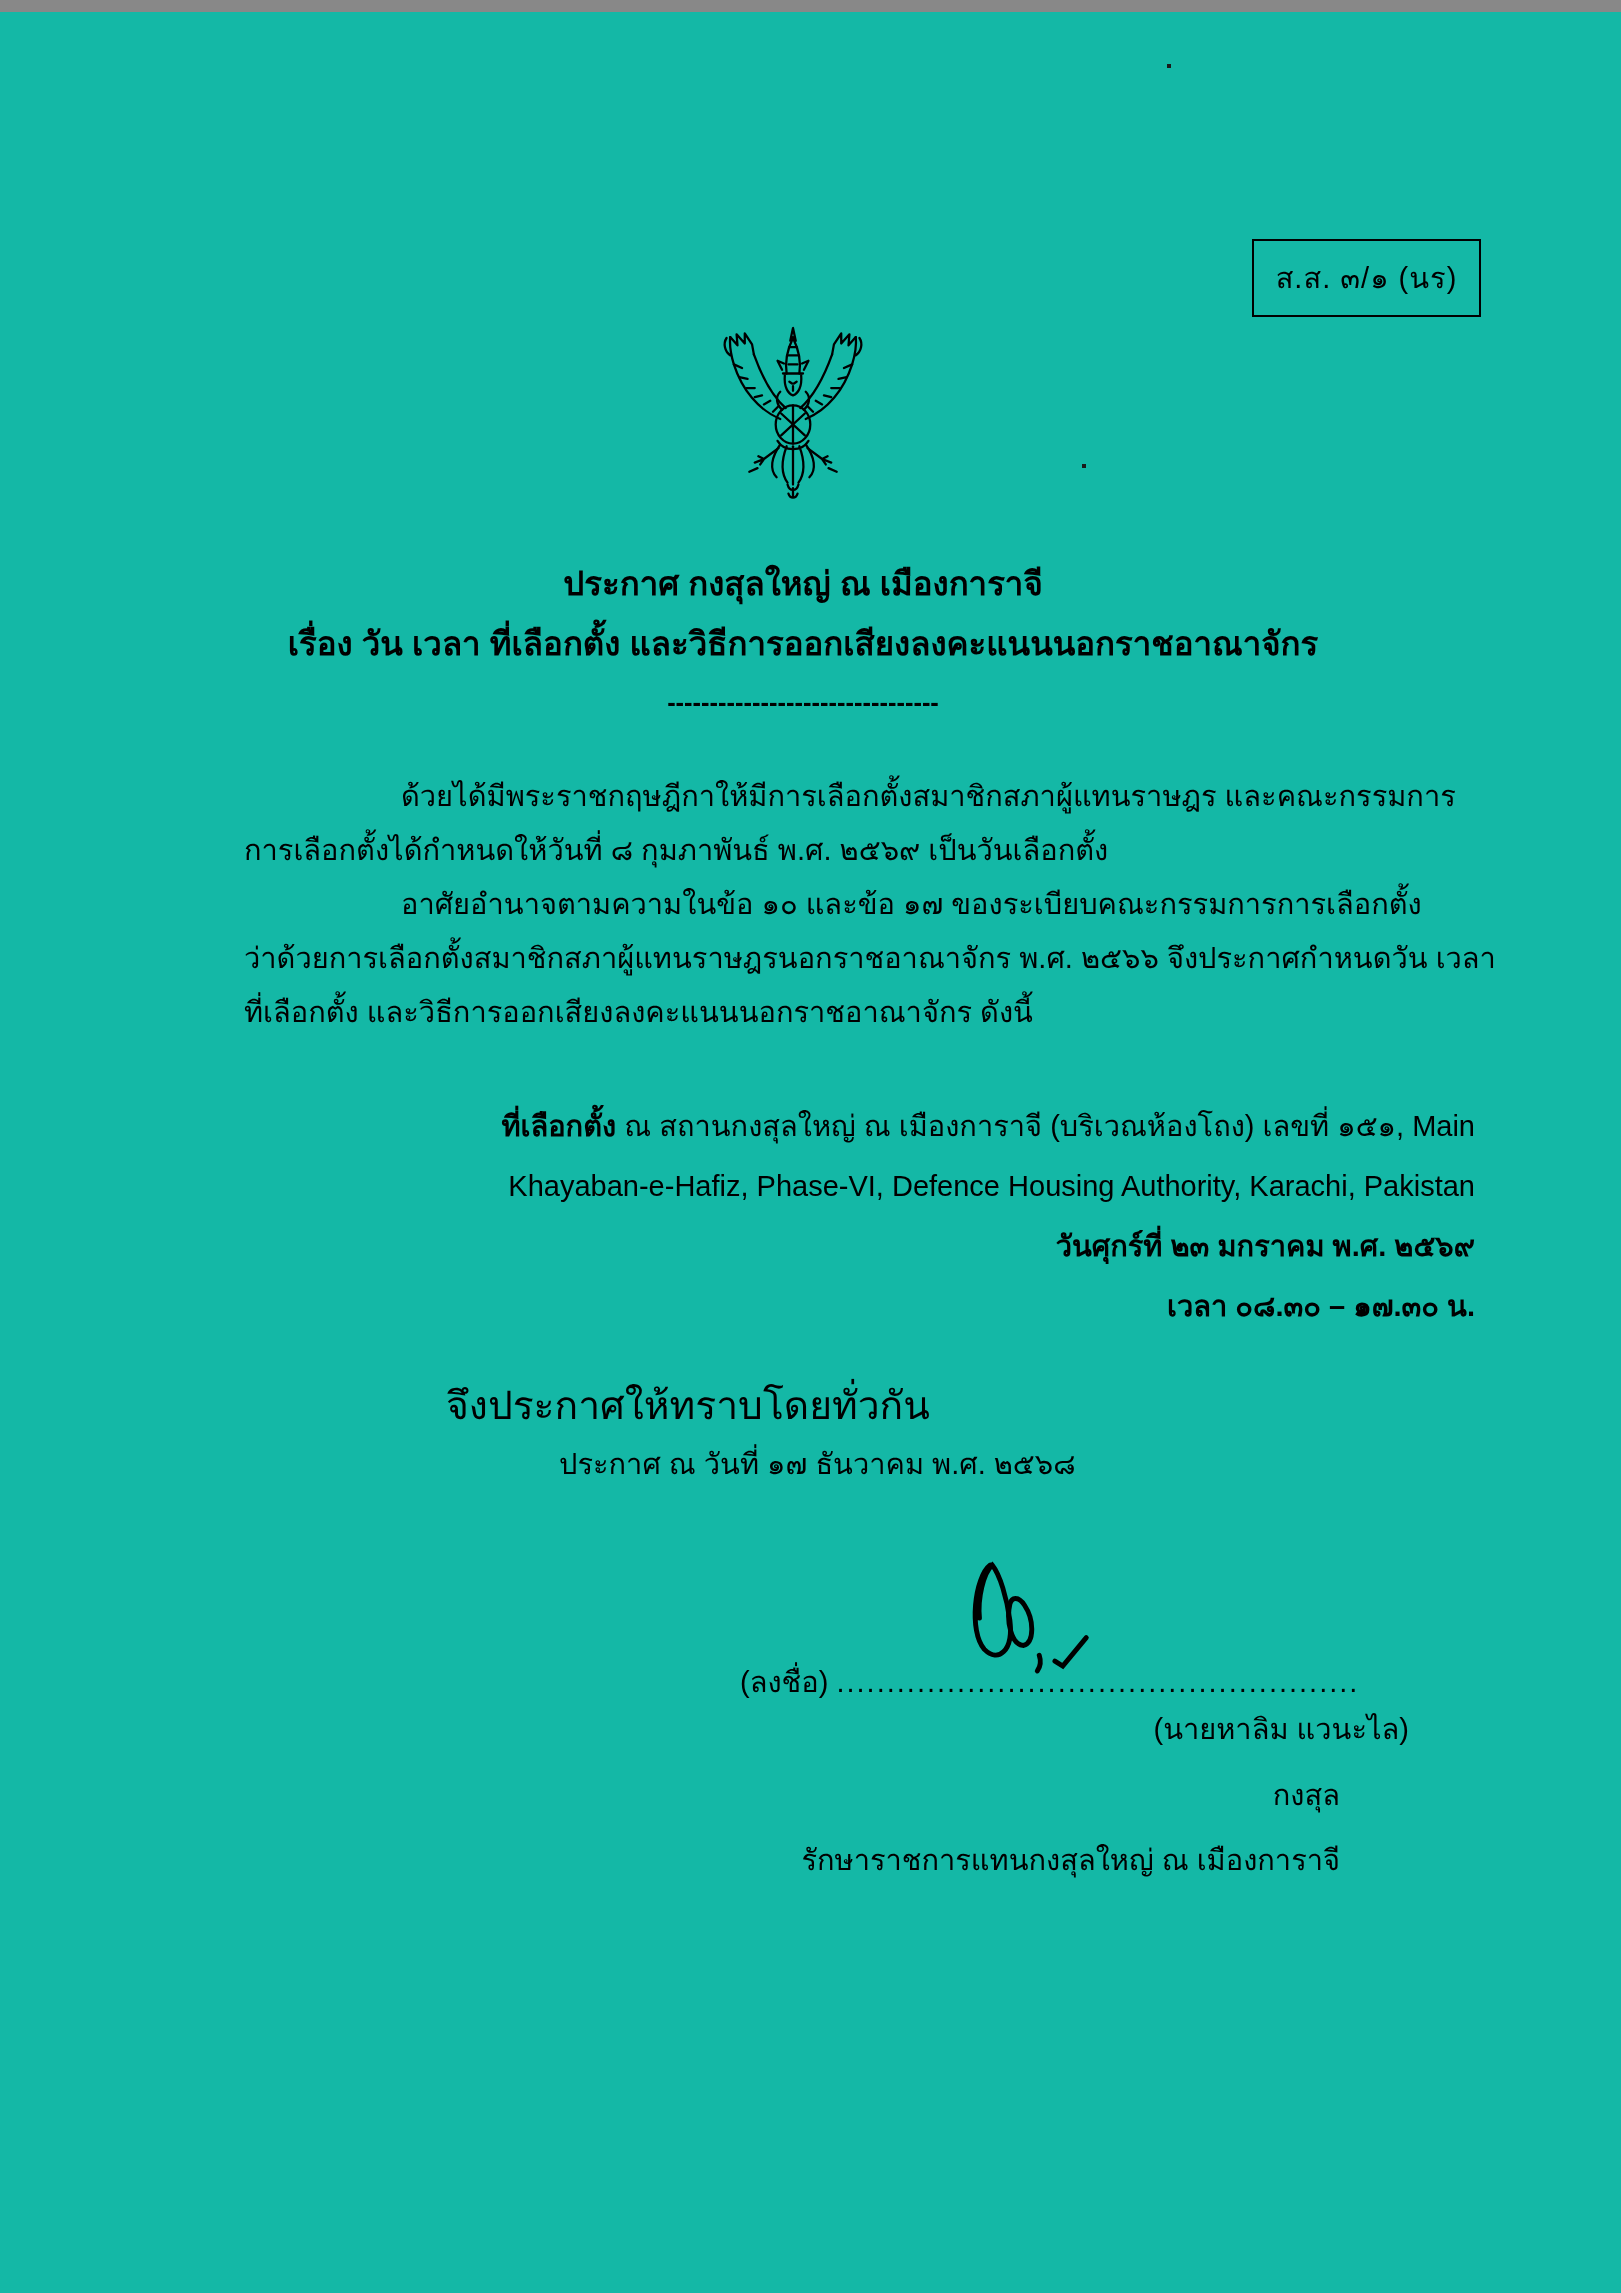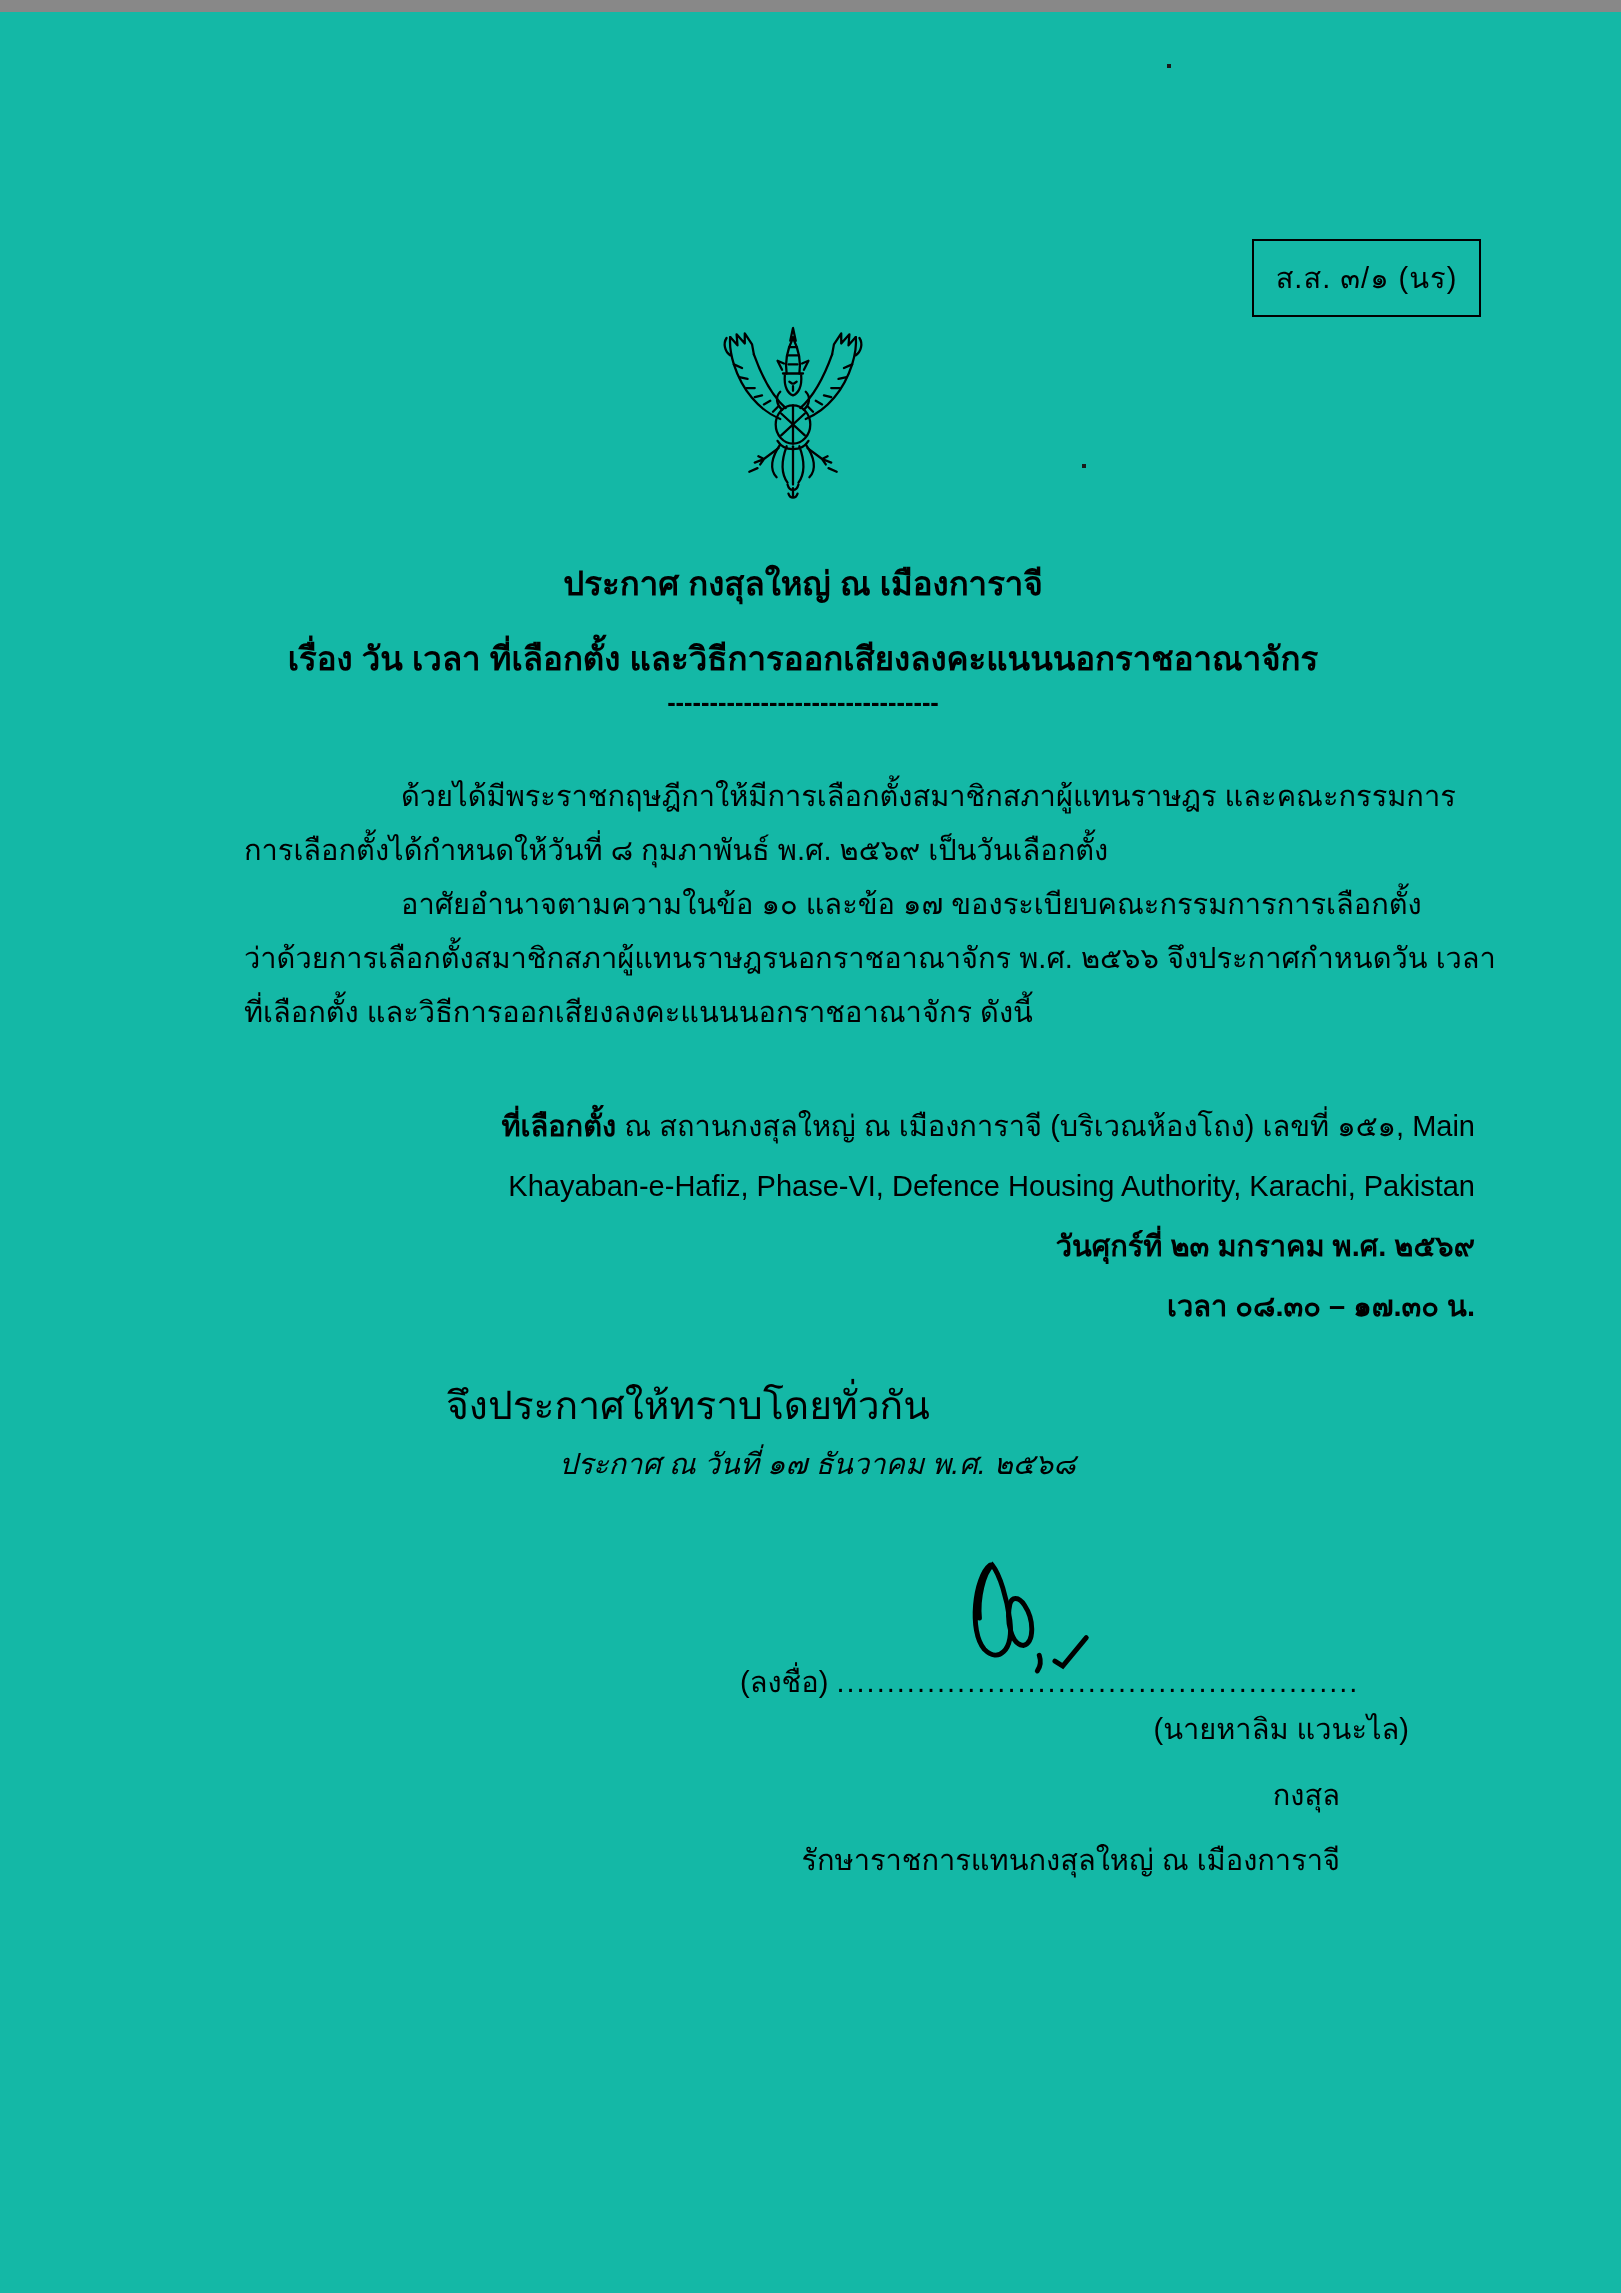--- a/index.html
+++ b/index.html
@@ -24,21 +24,21 @@
   .center-band{left:0;width:1578px;text-align:center;white-space:nowrap;padding-left:14px;}
   .title-line{font-size:33px;font-weight:bold;}
   .divider{font-size:25.5px;font-weight:bold;letter-spacing:0px;}
   .body-block{left:244px;top:757px;width:1235px;font-size:29px;}
   .body-line{height:54px;line-height:54px;white-space:nowrap;}
   .indent{padding-left:157px;}
   .details-block{left:495px;top:1084px;width:980px;font-size:29px;}
   .details-line{height:60px;line-height:60px;white-space:nowrap;text-align:right;}
   .bold{font-weight:bold;}
   .closing1{left:446px;top:1362px;font-size:39px;white-space:nowrap;}
-  .closing2{left:559px;top:1429px;font-size:29px;white-space:nowrap;font-style:italic;}
+  .closing2{left:559px;top:1429px;font-size:29px;white-space:nowrap;}
   .sign-row{left:740px;top:1647px;font-size:29px;white-space:nowrap;}
   .sign-dots{letter-spacing:2px;}
   .squiggle-wrap{left:953px;top:1547px;width:196px;height:118px;}
   .sig-center{left:732px;width:608px;text-align:right;font-size:29px;white-space:nowrap;}
   .sig-name{top:1694px;padding-left:69px;}
   .sig-pos{top:1760px;}
   .sig-acting{top:1825px;}
 </style>
 </head>
 <body>
@@ -96,21 +96,21 @@
         <path d="M107 134 C113 150 113 164 106 174"></path>
         <path d="M86 132 C76 146 74 160 82 168"></path>
         <path d="M114 132 C124 146 126 160 118 168"></path>
         <path d="M94 176 C96 184 104 184 106 176"></path>
         <path d="M100 180 L100 190 M95 186 C97 192 103 192 105 186"></path>
       </g>
     </svg>
   </div>
 
   <div class="abs center-band title-line" style="top:545px;">ประกาศ กงสุลใหญ่ ณ เมืองการาจี</div>
-  <div class="abs center-band title-line" style="top:620px;">เรื่อง วัน เวลา ที่เลือกตั้ง และวิธีการออกเสียงลงคะแนนนอกราชอาณาจักร</div>
+  <div class="abs center-band title-line" style="top:605px;">เรื่อง วัน เวลา ที่เลือกตั้ง และวิธีการออกเสียงลงคะแนนนอกราชอาณาจักร</div>
   <div class="abs center-band divider" style="top:676px;">--------------------------------</div>
 
   <div class="abs body-block">
     <div class="body-line indent">ด้วยได้มีพระราชกฤษฎีกาให้มีการเลือกตั้งสมาชิกสภาผู้แทนราษฎร และคณะกรรมการ</div>
     <div class="body-line">การเลือกตั้งได้กำหนดให้วันที่ ๘ กุมภาพันธ์ พ.ศ. ๒๕๖๙ เป็นวันเลือกตั้ง</div>
     <div class="body-line indent">อาศัยอำนาจตามความในข้อ ๑๐ และข้อ ๑๗ ของระเบียบคณะกรรมการการเลือกตั้ง</div>
     <div class="body-line">ว่าด้วยการเลือกตั้งสมาชิกสภาผู้แทนราษฎรนอกราชอาณาจักร พ.ศ. ๒๕๖๖ จึงประกาศกำหนดวัน เวลา</div>
     <div class="body-line">ที่เลือกตั้ง และวิธีการออกเสียงลงคะแนนนอกราชอาณาจักร ดังนี้</div>
   </div>
 

